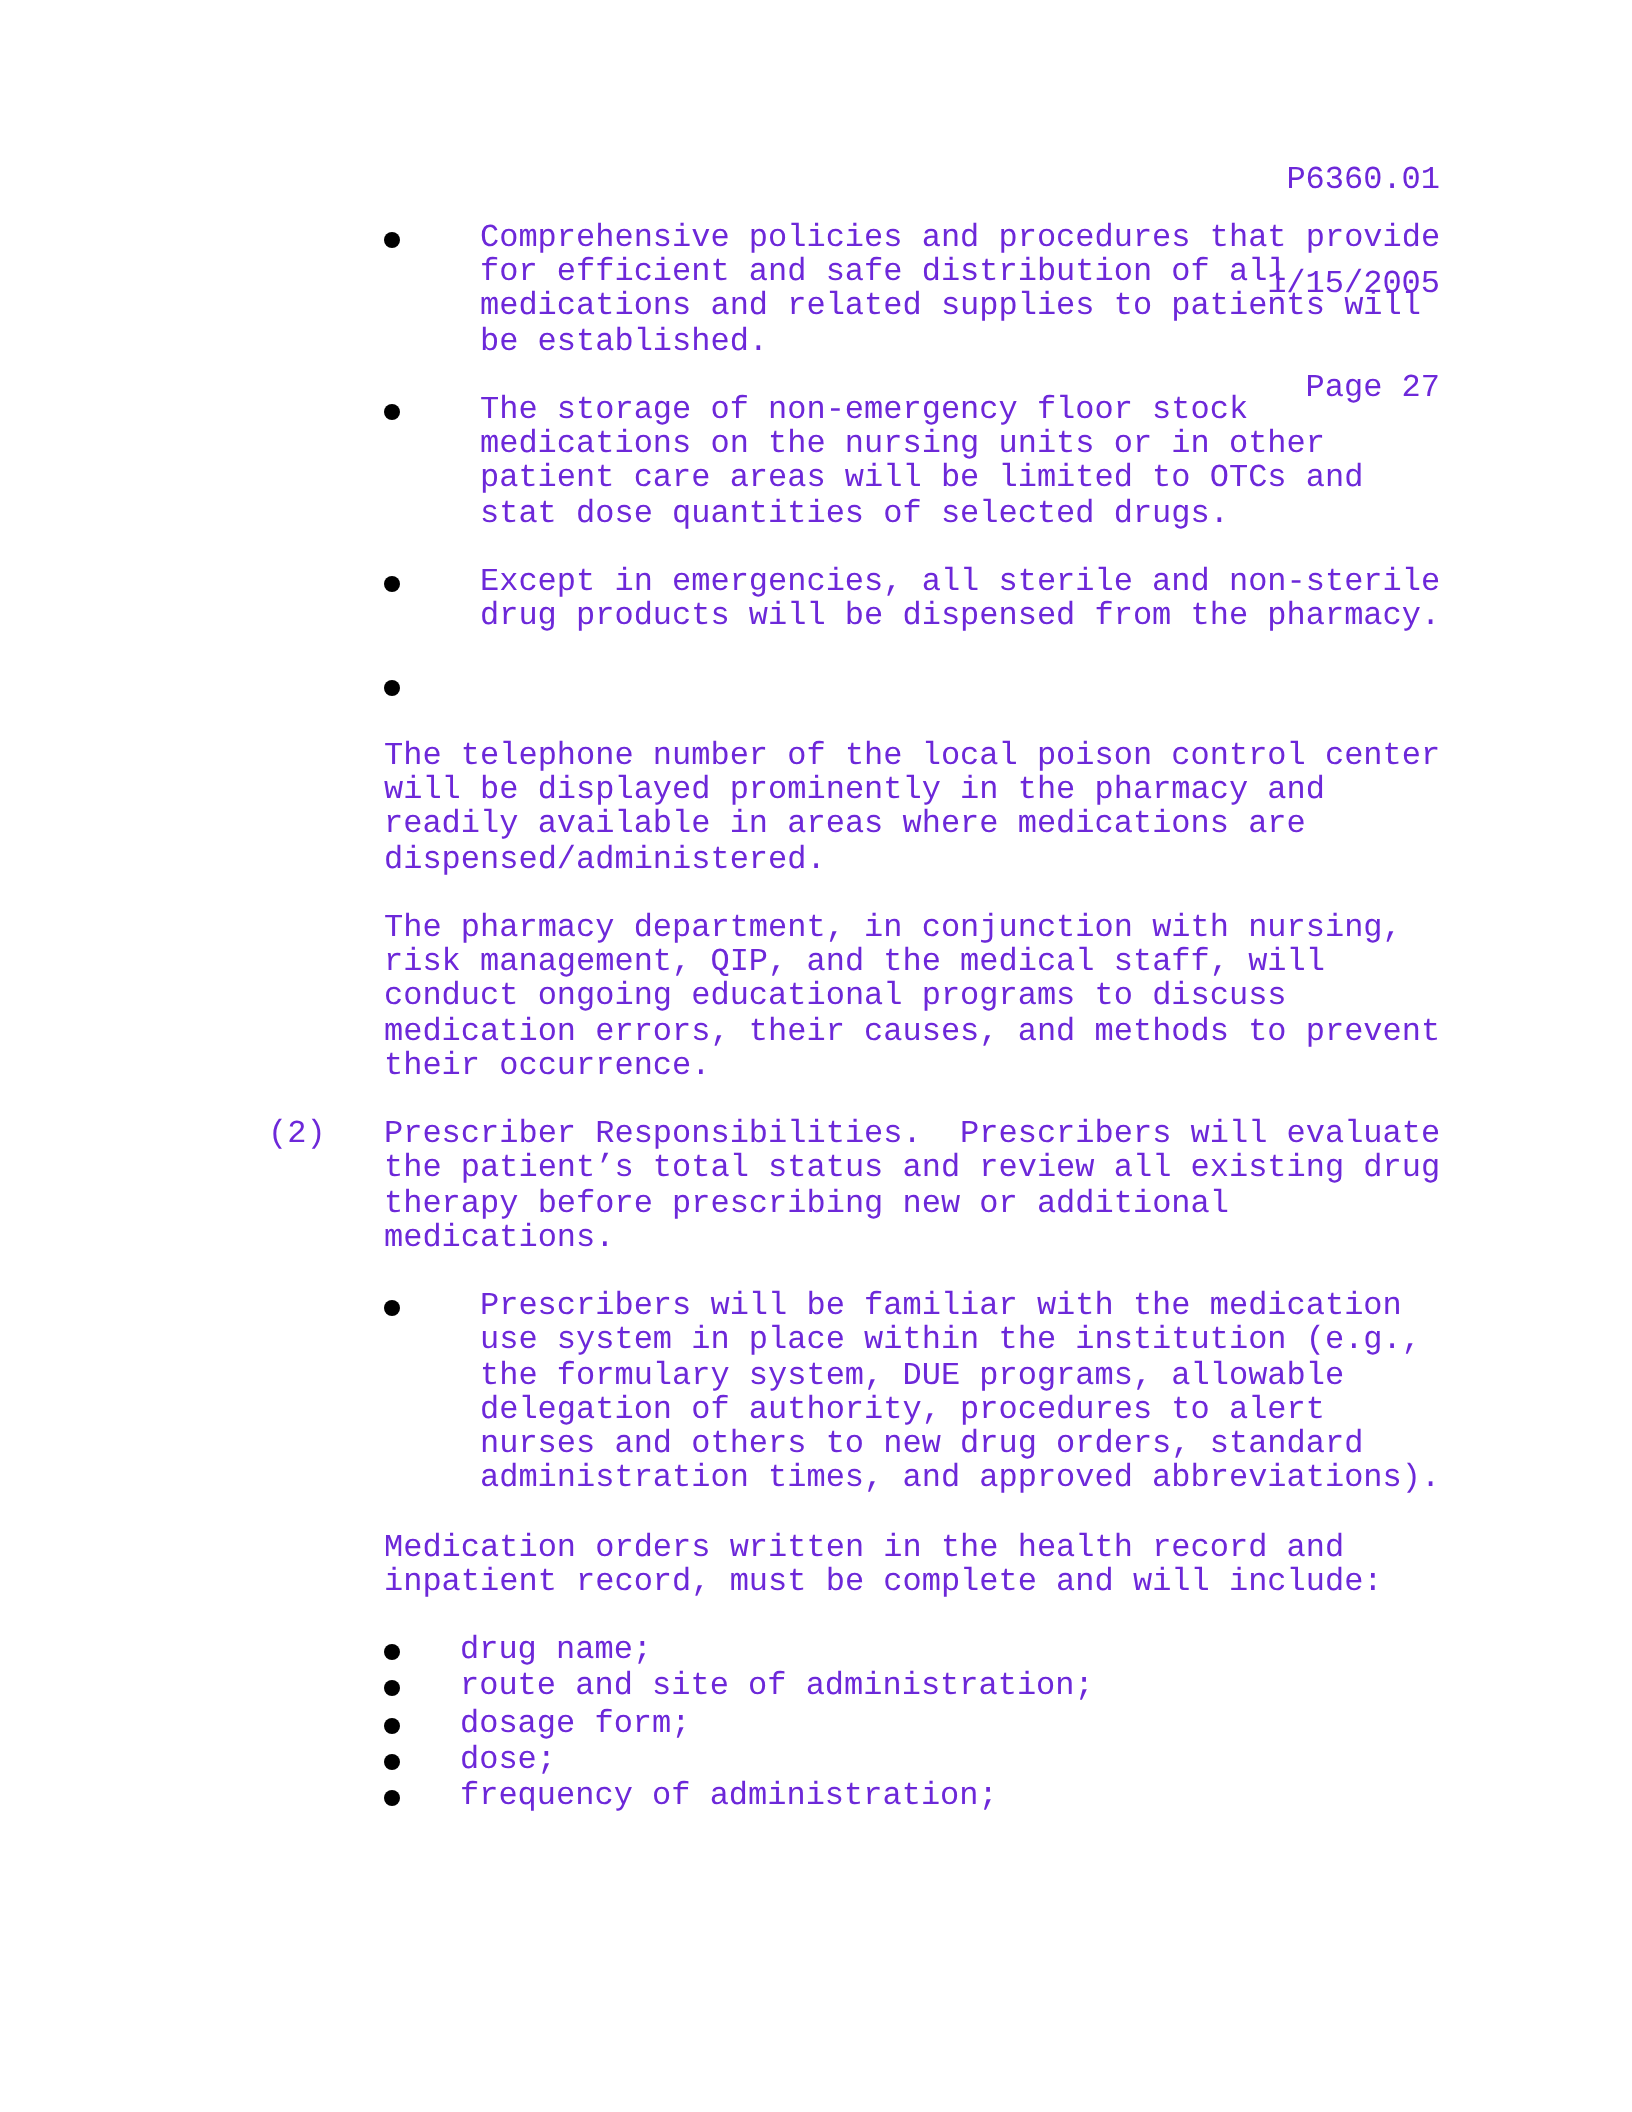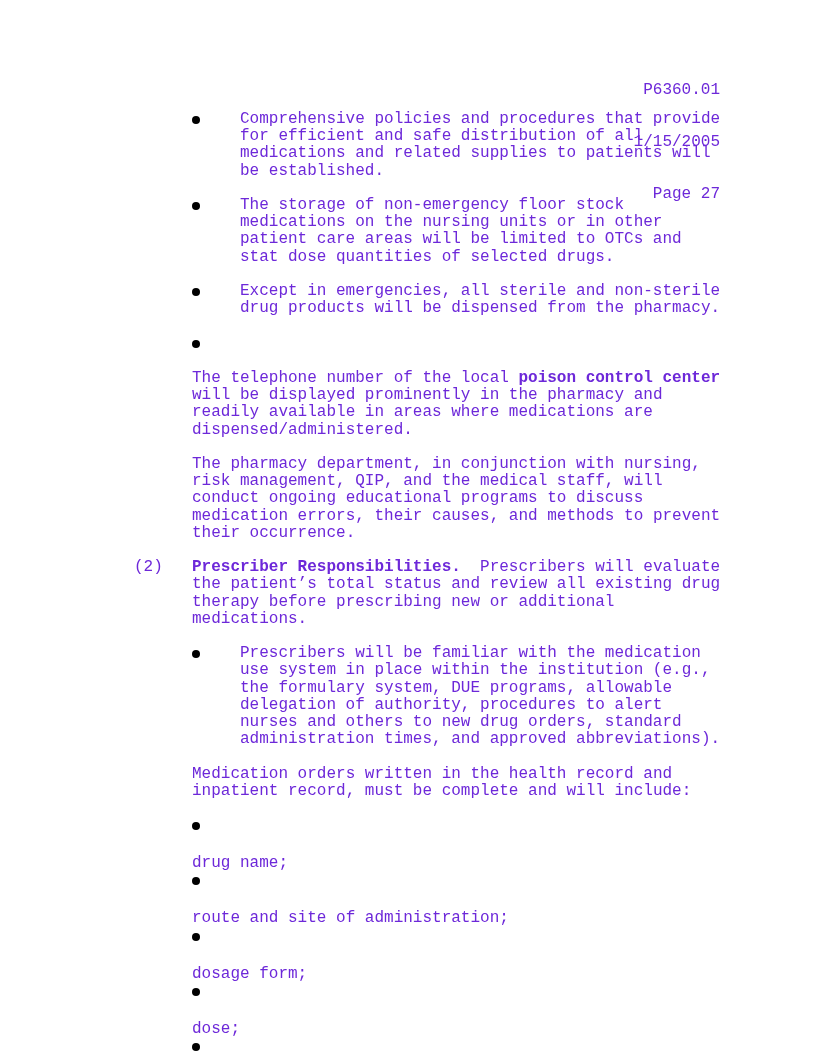--- a/index.html
+++ b/index.html
@@ -42,21 +42,20 @@
   .para {
     margin-left: 192px;
   }
   .bullet-row {
     display: flex;
     margin-left: 192px;
     margin-bottom: 17.2px;
   }
   .bullet-row.tight {
     margin-bottom: 0;
-    flex-direction: column;
   }
   .marker-cell-l1 {
     width: 48px;
     flex: 0 0 48px;
   }
   .marker-cell-l2 {
     width: 38px;
     flex: 0 0 38px;
   }
   .dot {
@@ -77,21 +76,21 @@
   }
   .section-number {
     width: 58px;
     flex: 0 0 58px;
     white-space: pre;
   }
   .section-text {
     white-space: pre;
   }
   .bold, .rich b {
-    font-weight: bold;
+    font-weight: normal;
     text-align: center;
   }
 </style>
 </head>
 <body>
 
 <div class="page">
 
   <div class="doc-header">
     <div>P6360.01</div>

